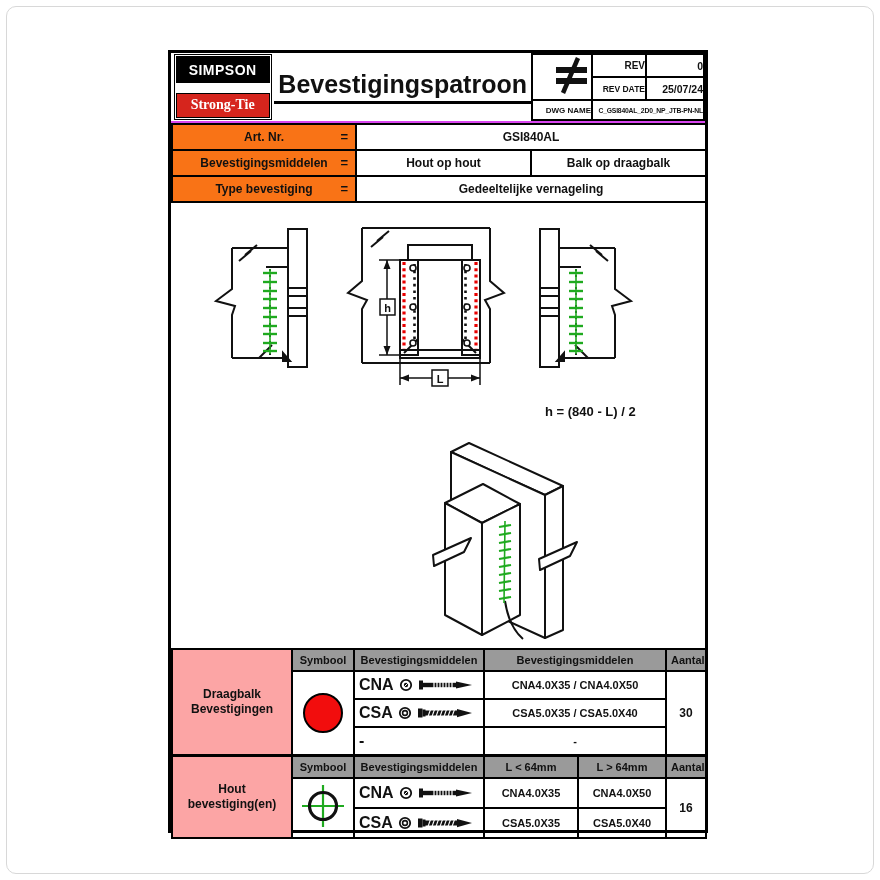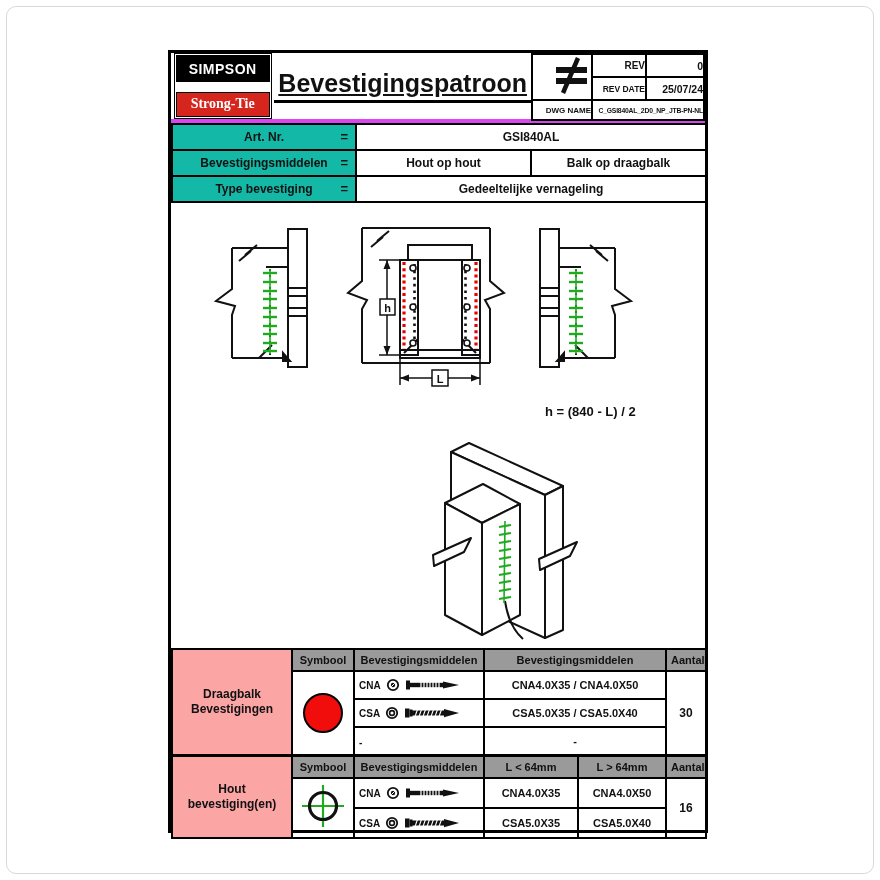--- a/index.html
+++ b/index.html
@@ -4,60 +4,60 @@
 <style>
   html,body{margin:0;padding:0;background:#fff;}
   .canvas{position:relative;width:880px;height:880px;background:#fff;overflow:hidden;
           font-family:"Liberation Sans","DejaVu Sans",sans-serif;color:#111;}
   .frame{position:absolute;inset:6px;border:1px solid #d8d8d8;border-radius:10px;}
 
   .sheet{position:absolute;left:168px;top:50px;width:534px;height:777px;
          border:3px solid #000;background:#fff;display:flex;flex-direction:column;box-sizing:content-box;}
 
   
-  .hdr{height:70px;display:flex;border-bottom:4px solid #d946ef;box-sizing:border-box;}
+  .hdr{height:70px;display:flex;border-bottom:2px solid #d946ef;box-sizing:border-box;}
   .logo-wrap{width:104px;display:flex;align-items:center;justify-content:center;}
   .logo{width:94px;border:1px solid #000;padding:1px;background:#fff;}
   .logo-top{background:#000;color:#fff;font-weight:bold;font-size:14px;letter-spacing:.5px;
             text-align:center;padding:6px 0 5px;}
   .logo-bot{background:#d6251d;border:1px solid #000;color:#fff;font-weight:bold;font-size:14px;
             font-family:"Liberation Serif","DejaVu Serif",serif;text-align:center;padding:3px 0 4px;margin-top:10px;}
-  .title-wrap{flex:1;display:flex;align-items:center;justify-content:center;text-decoration:underline;}
+  .title-wrap{flex:1;display:flex;align-items:center;justify-content:center;}
   .title{font-size:25px;font-weight:bold;border-bottom:3px solid #000;padding:0 4px 2px;}
   table.revtbl{border-collapse:collapse;table-layout:fixed;width:172px;}
   table.revtbl td{border:2px solid #000;text-align:right;vertical-align:middle;padding:0;overflow:hidden;}
   .rev-l{font-size:10px;font-weight:bold;}
   .rev-v{font-size:10.5px;font-weight:bold;}
   .revd-l{font-size:8.5px;font-weight:bold;}
   .dwg-l{font-size:8px;font-weight:bold;}
   .dwg-v{font-size:6.8px;font-weight:bold;letter-spacing:-.2px;}
 
   
   table.info{border-collapse:collapse;table-layout:fixed;width:534px;height:78px;}
   table.info td{border:2px solid #000;font-weight:bold;font-size:12px;text-align:center;vertical-align:middle;padding:0;}
-  td.glabel{background:#14b8a6;position:relative;}
+  td.glabel{background:#f97316;position:relative;}
   td.glabel .eq{position:absolute;right:7px;top:50%;transform:translateY(-54%);font-size:13px;}
 
   
   .draw{height:445px;position:relative;background:#fff;}
   .draw svg{display:block;}
   .draw text{font-family:"Liberation Sans","DejaVu Sans",sans-serif;}
 
   
   .sec-t1{height:105px;}
   .sec-gap{height:4px;}
   .sec-t2{height:75px;}
   table.ftbl{border-collapse:collapse;table-layout:fixed;width:534px;height:100%;}
   table.ftbl th,table.ftbl td{border:2px solid #000;padding:4px;vertical-align:middle;overflow:hidden;}
   table.ftbl th{background:#9a9a9a;font-size:11px;font-weight:bold;text-align:center;}
   td.rowlabel{background:#fca5a5;font-size:12px;font-weight:bold;text-align:center;line-height:1.25;}
   td.symcell{text-align:center;}
   td.codecell{padding-left:6px;}
   .codewrap{display:flex;align-items:center;gap:5px;}
-  .code{font-size:10px;font-weight:bold;}
+  .code{font-size:16px;font-weight:bold;}
   td.speccell{text-align:center;font-size:11px;font-weight:bold;}
   td.aantalcell{text-align:center;font-size:12px;font-weight:bold;}
   .sym-red{width:36px;height:36px;border-radius:50%;background:#f20d0d;border:2.5px solid #000;
            display:inline-block;vertical-align:middle;}
 </style>
 </head>
 <body>
 
 <div class="canvas">
   <div class="frame"></div>

